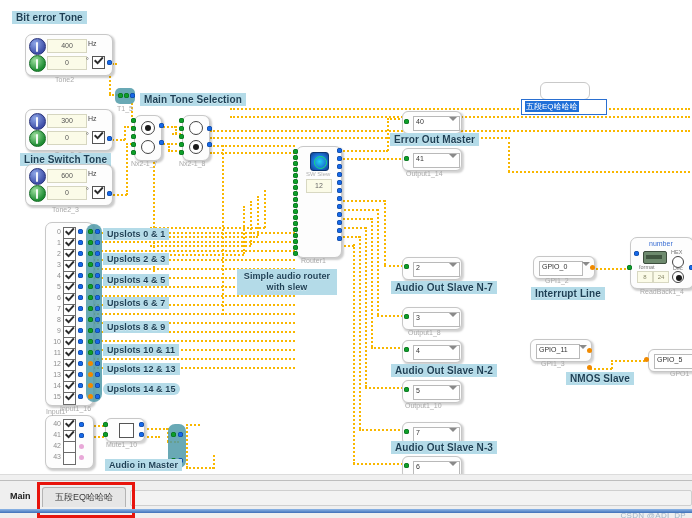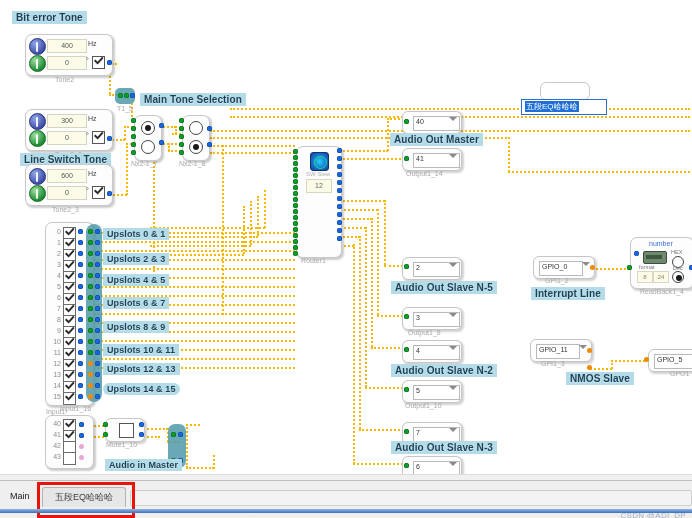--- a/index.html
+++ b/index.html
@@ -104,21 +104,21 @@
 
   
   .editbox{position:absolute;border:1px solid #2a6fd0;background:#fff;}
   .editsel{position:absolute;background:#1f6fd8;color:#fff;font-size:8px;white-space:nowrap;padding:0 1px;}
   .ghostbox{position:absolute;border:1px solid #c9c9c9;border-radius:6px;background:#fff;}
 
   
   #bottom{position:absolute;left:0;top:480px;width:692px;height:38px;background:#efefef;
           border-top:1px solid #bdbdbd;}
   #tabstrip{position:absolute;left:0;top:6px;width:692px;height:20px;}
-  .tabtext{position:absolute;top:4px;font-size:9px;font-weight:normal;color:#1a1a1a;}
+  .tabtext{position:absolute;top:4px;font-size:9px;font-weight:bold;color:#1a1a1a;}
   .tab{position:absolute;top:0;height:19px;background:#e6e6e6;border:1px solid #b4b4b4;
        border-bottom:none;border-radius:3px 3px 0 0;font-size:9px;color:#3a3a3a;
        line-height:19px;text-align:center;}
   .tabrest{position:absolute;height:14px;background:#f3f3f3;border:1px solid #cfcfcf;border-radius:2px;}
   .redbox{position:absolute;border:3px solid #e8140c;}
   #blueline{position:absolute;left:0;top:28px;width:692px;height:4px;
      background:linear-gradient(to bottom,#8fb8e8,#3f6fb8);}
   #watermark{position:absolute;right:6px;top:30px;font-size:8px;color:#9fb4c8;letter-spacing:.3px;}
   .scrollh{position:absolute;left:0;top:474px;width:692px;height:6px;background:#f0f0f0;border-top:1px solid #dcdcdc;}
 </style>
@@ -521,47 +521,51 @@
   <div class="pin blue" style="left:337px;top:172px;"></div>
   <div class="pin blue" style="left:337px;top:180px;"></div>
   <div class="pin blue" style="left:337px;top:188px;"></div>
   <div class="pin blue" style="left:337px;top:196px;"></div>
   <div class="pin blue" style="left:337px;top:204px;"></div>
   <div class="pin blue" style="left:337px;top:212px;"></div>
   <div class="pin blue" style="left:337px;top:220px;"></div>
   <div class="pin blue" style="left:337px;top:228px;"></div>
   <div class="pin blue" style="left:337px;top:236px;"></div>
 
+  <div class="lbl sm two" style="left:237px;top:269px;width:92px;padding:2px 4px;">
+    <span>Simple audio router</span><br>
+    <span>with slew</span>
+  </div>
 
   <div class="dd" style="left:402px;top:111px;width:58px;height:21px;">
     <div class="ddf">
         <div class="ddv">40</div>
       </div>
     <div class="ddc"></div>
   </div>
   <div class="pin green" style="left:404px;top:119px;"></div>
-  <div class="lbl" style="left:390px;top:133px;">Audio Out Master</div>
+  <div class="lbl" style="left:390px;top:133px;">Error Out Master</div>
 
   <div class="dd" style="left:402px;top:148px;width:58px;height:21px;">
     <div class="ddf">
         <div class="ddv">41</div>
       </div>
     <div class="ddc"></div>
   </div>
   <div class="pin green" style="left:404px;top:156px;"></div>
   <div class="blkname" style="left:406px;top:170px;">Output1_14</div>
 
   <div class="dd" style="left:402px;top:257px;width:58px;height:21px;">
     <div class="ddf">
         <div class="ddv">2</div>
       </div>
     <div class="ddc"></div>
   </div>
   <div class="pin green" style="left:404px;top:264px;"></div>
-  <div class="lbl" style="left:391px;top:281px;">Audio Out Slave N-5</div>
+  <div class="lbl" style="left:391px;top:281px;">Audio Out Slave N-7</div>
 
   <div class="dd" style="left:402px;top:307px;width:58px;height:21px;">
     <div class="ddf">
         <div class="ddv">3</div>
       </div>
     <div class="ddc"></div>
   </div>
   <div class="pin green" style="left:404px;top:314px;"></div>
   <div class="blkname" style="left:408px;top:329px;">Output1_8</div>
 

